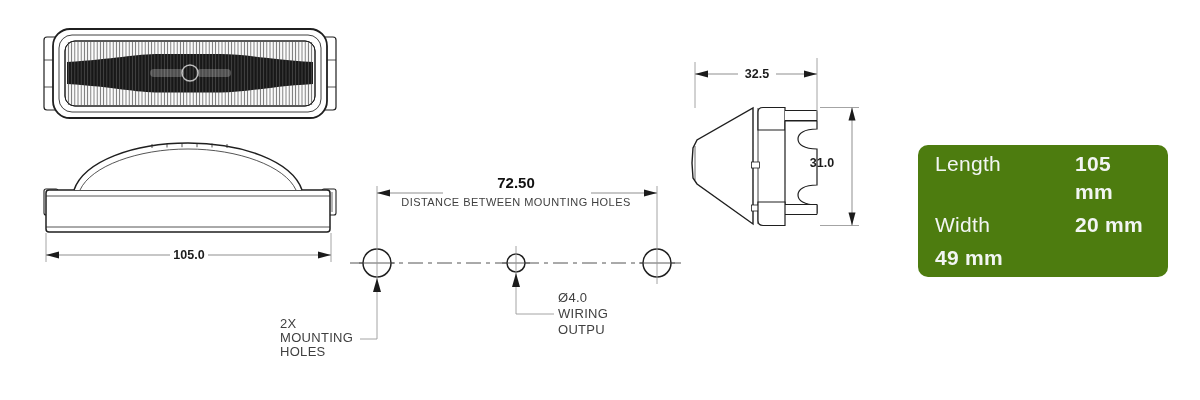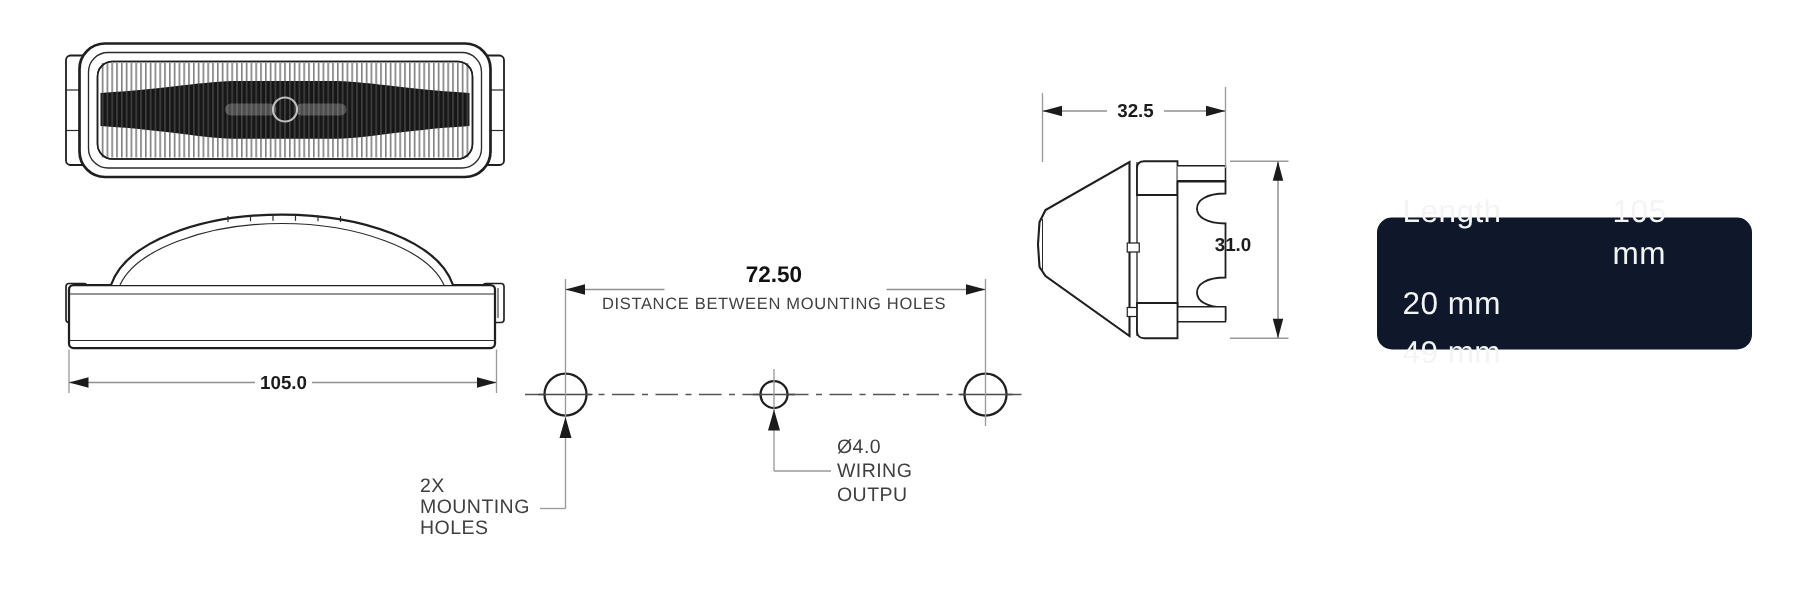--- a/index.html
+++ b/index.html
@@ -10,26 +10,26 @@
   svg text{user-select:none;}
   .dim-num{font-size:12.5px;font-weight:600;fill:#1c1c1c;}
   .dim-num-bold{font-size:15px;font-weight:700;fill:#111;}
   .caption{font-size:11px;fill:#3f3f3f;letter-spacing:.45px;}
   .anno{font-size:13px;fill:#3f3f3f;letter-spacing:.3px;}
   .outline{stroke:#1f1f1f;fill:#ffffff;}
   .thin{stroke:#2a2a2a;fill:none;}
   .dimline{stroke:#8f8f8f;stroke-width:1;fill:none;}
   .extline{stroke:#9a9a9a;stroke-width:.9;fill:none;}
   .arrow{fill:#1b1b1b;stroke:none;}
-  .spec-box{position:absolute;left:918px;top:145px;width:250px;height:88px;
-            background:#0f172a;border-radius:10px;display:flex;flex-direction:column;
+  .spec-box{position:absolute;left:918px;top:145px;width:250px;height:132px;
+            background:#4d7c0f;border-radius:10px;display:flex;flex-direction:column;
             justify-content:center;gap:5px;padding:0 17px;box-sizing:border-box;}
   .spec-row{display:flex;align-items:baseline;line-height:28px;}
   .spec-label{flex:0 0 140px;font-size:21px;font-weight:300;color:#f2f5f3;letter-spacing:.3px;}
-  .spec-value{font-size:21px;font-weight:400;color:#f2f5f3;letter-spacing:.3px;}
+  .spec-value{font-size:21px;font-weight:700;color:#f2f5f3;letter-spacing:.3px;}
 </style>
 </head>
 <body>
 
 <div class="page">
 
   <svg class="drawing-svg" width="1200" height="400" viewBox="0 0 1200 400">
     <defs>
       <pattern id="ribs" width="3.2" height="10" patternUnits="userSpaceOnUse">
         <line x1="1.2" y1="0" x2="1.2" y2="10" stroke="#4f4f4f" stroke-width="1"></line>
@@ -170,20 +170,21 @@
       </g>
     </g>
   </svg>
 
   <div class="spec-box">
     <div class="spec-row">
       <span class="spec-label">Length</span>
       <span class="spec-value">105 mm</span>
     </div>
     <div class="spec-row">
+      <span class="spec-label">Width</span>
       <span class="spec-value">20 mm</span>
     </div>
     <div class="spec-row">
       <span class="spec-value">49 mm</span>
     </div>
   </div>
 
 </div>
 
 </body></html>

